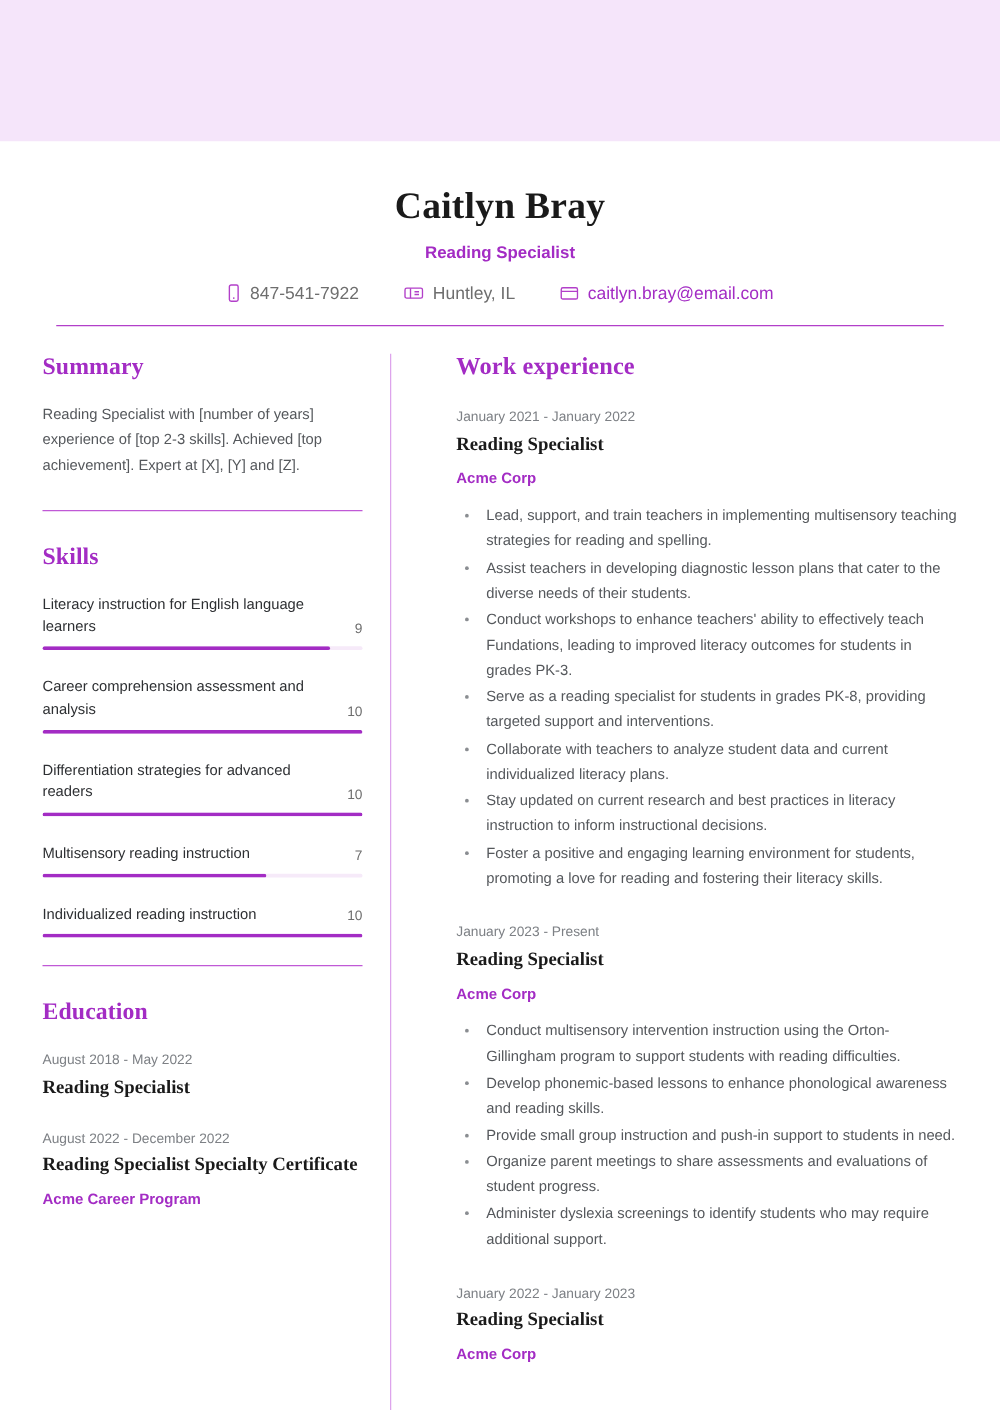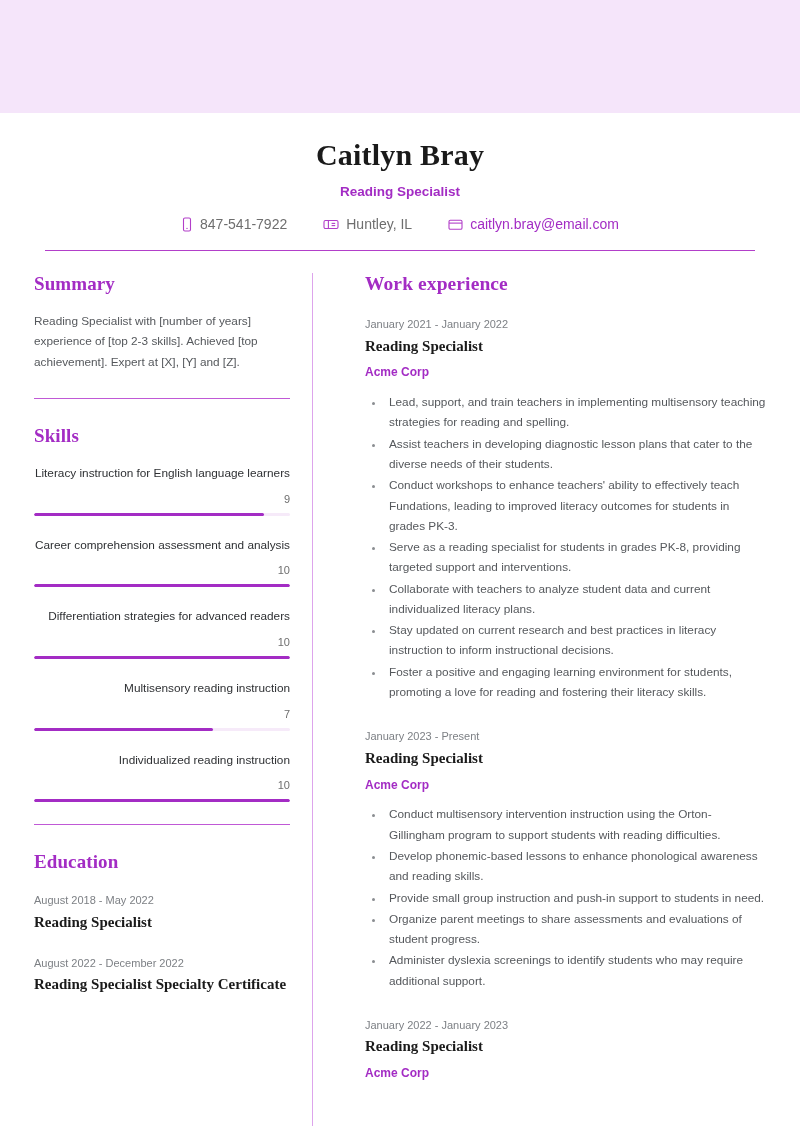--- a/index.html
+++ b/index.html
@@ -17,20 +17,21 @@
   .top-banner {
     width: 800px;
     height: 113px;
     background: #f5e5fa;
   }
 
   
   .header {
     padding: 24px 45px 0 45px;
     text-align: center;
+    margin-top: 10px;
   }
   .full-name {
     font-family: "Liberation Serif", serif;
     font-size: 30px;
     font-weight: bold;
     color: #1a1a1a;
     letter-spacing: 0.2px;
     line-height: 1.2;
   }
   .job-role {
@@ -112,21 +113,20 @@
 
   
   .skill {
     margin-bottom: 21px;
   }
   .skill-head {
     display: flex;
     align-items: flex-end;
     justify-content: space-between;
     gap: 10px;
-    flex-direction: column;
   }
   .skill-name {
     font-size: 11.8px;
     line-height: 1.5;
     color: #2e3033;
     flex: 1 1 auto;
   }
   .skill-score {
     font-size: 11px;
     color: #6e6e6e;
@@ -304,20 +304,21 @@
     <div>
       <div class="section-title">Education</div>
       <div id="education-list" style="margin-top:19px;">
           <div class="entry" style="margin-bottom: 22px;">
             <div class="entry-date">August 2018 - May 2022</div>
             <div class="entry-title">Reading Specialist</div>
           </div>
           <div class="entry" style="margin-bottom: 22px;">
             <div class="entry-date">August 2022 - December 2022</div>
             <div class="entry-title">Reading Specialist Specialty Certificate</div>
+            <div class="entry-org">Acme Career Program</div>
           </div>
         </div>
     </div>
 
   </div>
 
   <div class="col-divider"></div>
 
   <div class="col-right">
     <div class="right-sections">

